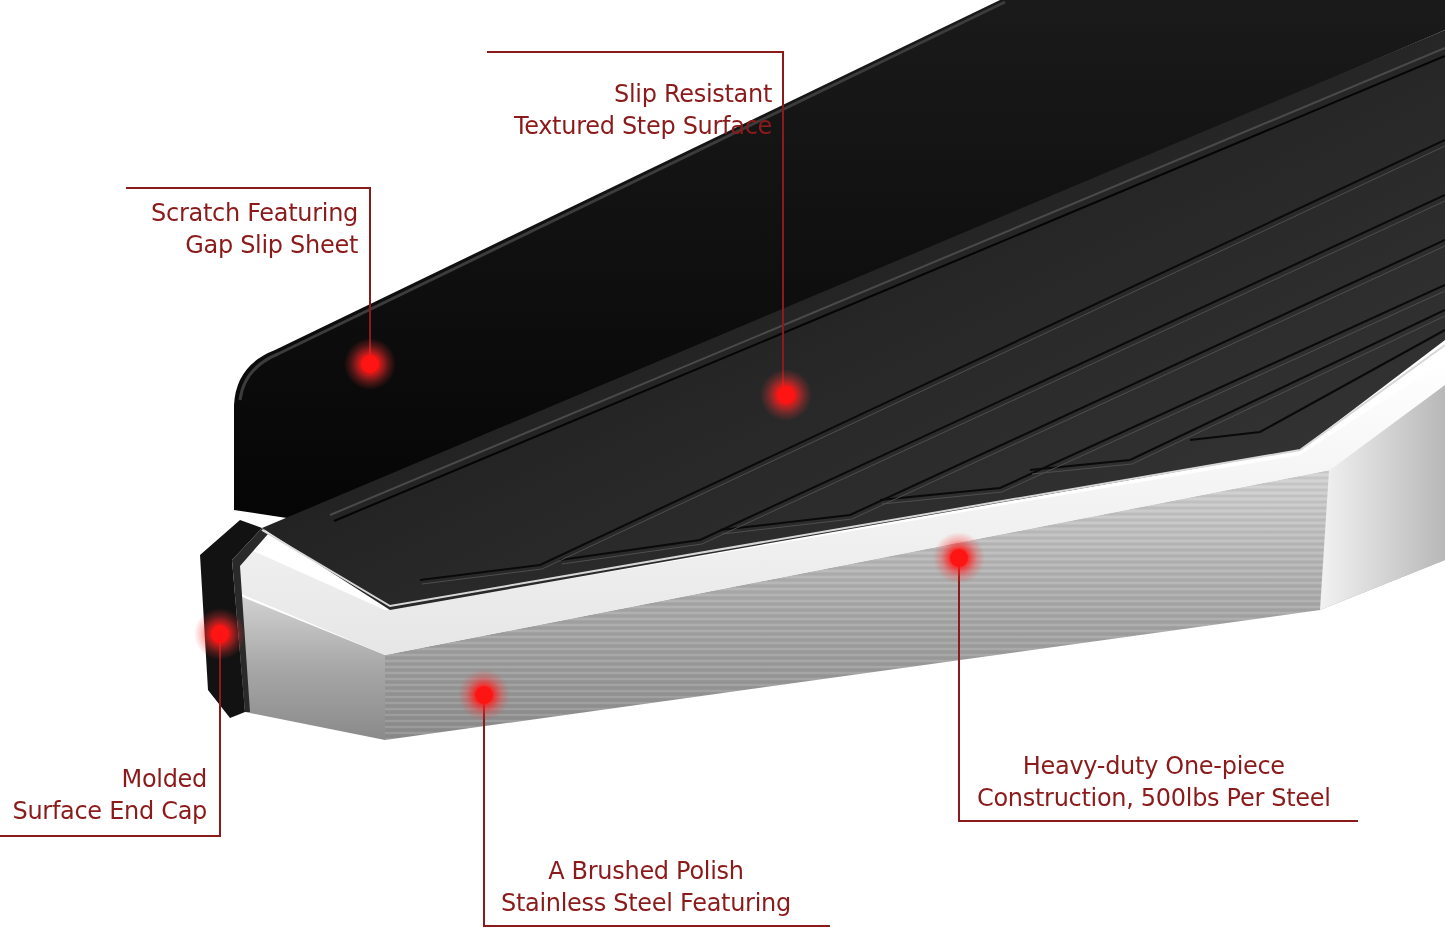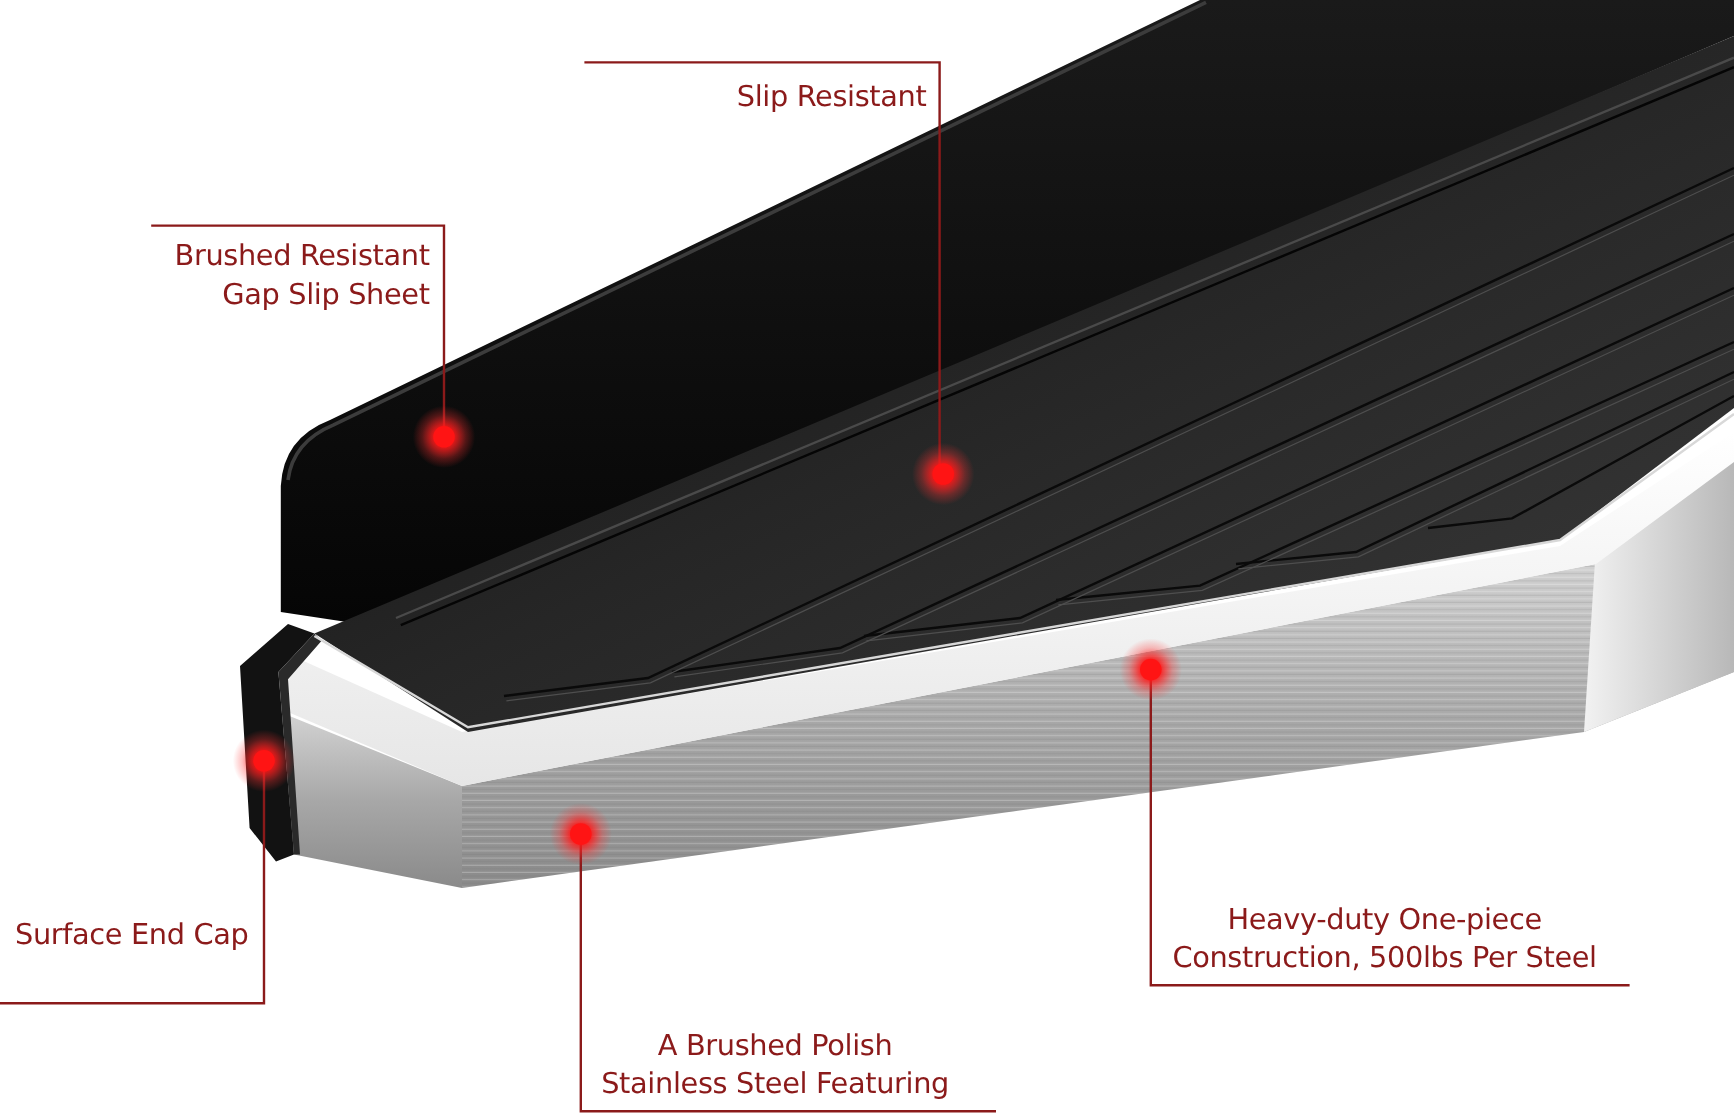--- a/index.html
+++ b/index.html
@@ -130,30 +130,32 @@
       <circle cx="484" cy="695" r="26" fill="url(#glow)"></circle>
       <circle cx="484" cy="695" r="9" fill="#ff1414"></circle>
     </g>
     <g>
       <circle cx="959" cy="558" r="26" fill="url(#glow)"></circle>
       <circle cx="959" cy="558" r="9" fill="#ff1414"></circle>
     </g>
   </g>
 </svg>
 
-<div class="callout-text right" style="right:673px; top:64px;">
+<div class="callout-text right" style="right:673px; top:78px;">
   <span>Slip Resistant</span>
+  <span>Textured Step Surface</span>
 </div>
 
 <div class="callout-text right" style="right:1087px; top:197px;">
-  <span>Brushed Resistant</span>
+  <span>Scratch Featuring</span>
   <span>Gap Slip Sheet</span>
 </div>
 
 <div class="callout-text right" style="right:1238px; top:763px;">
+  <span>Molded</span>
   <span>Surface End Cap</span>
 </div>
 
 <div class="callout-text left" style="left:501px; top:855px;">
   <span>A Brushed Polish</span>
   <span>Stainless Steel Featuring</span>
 </div>
 
 <div class="callout-text left" style="left:977px; top:750px;">
   <span>Heavy-duty One-piece</span>

